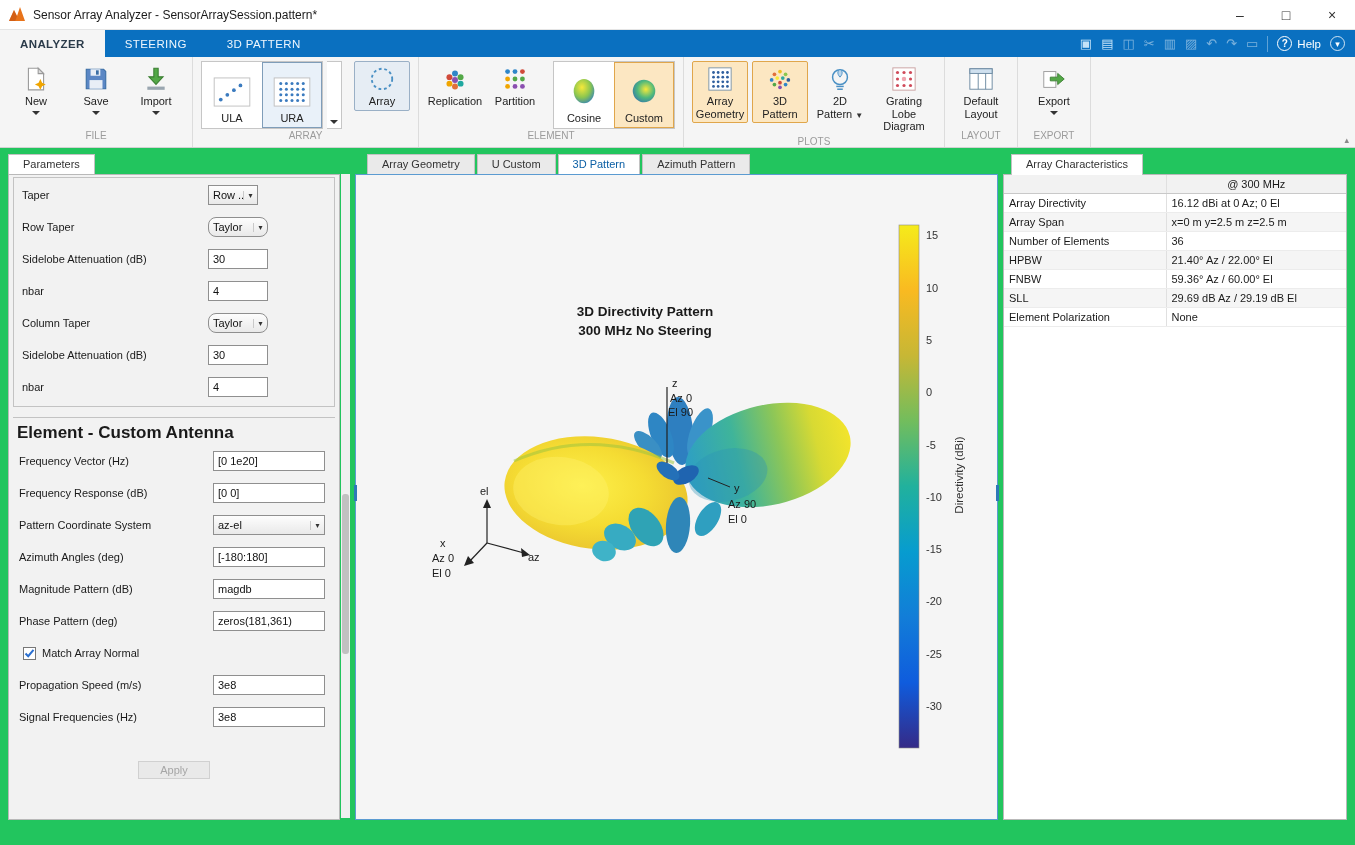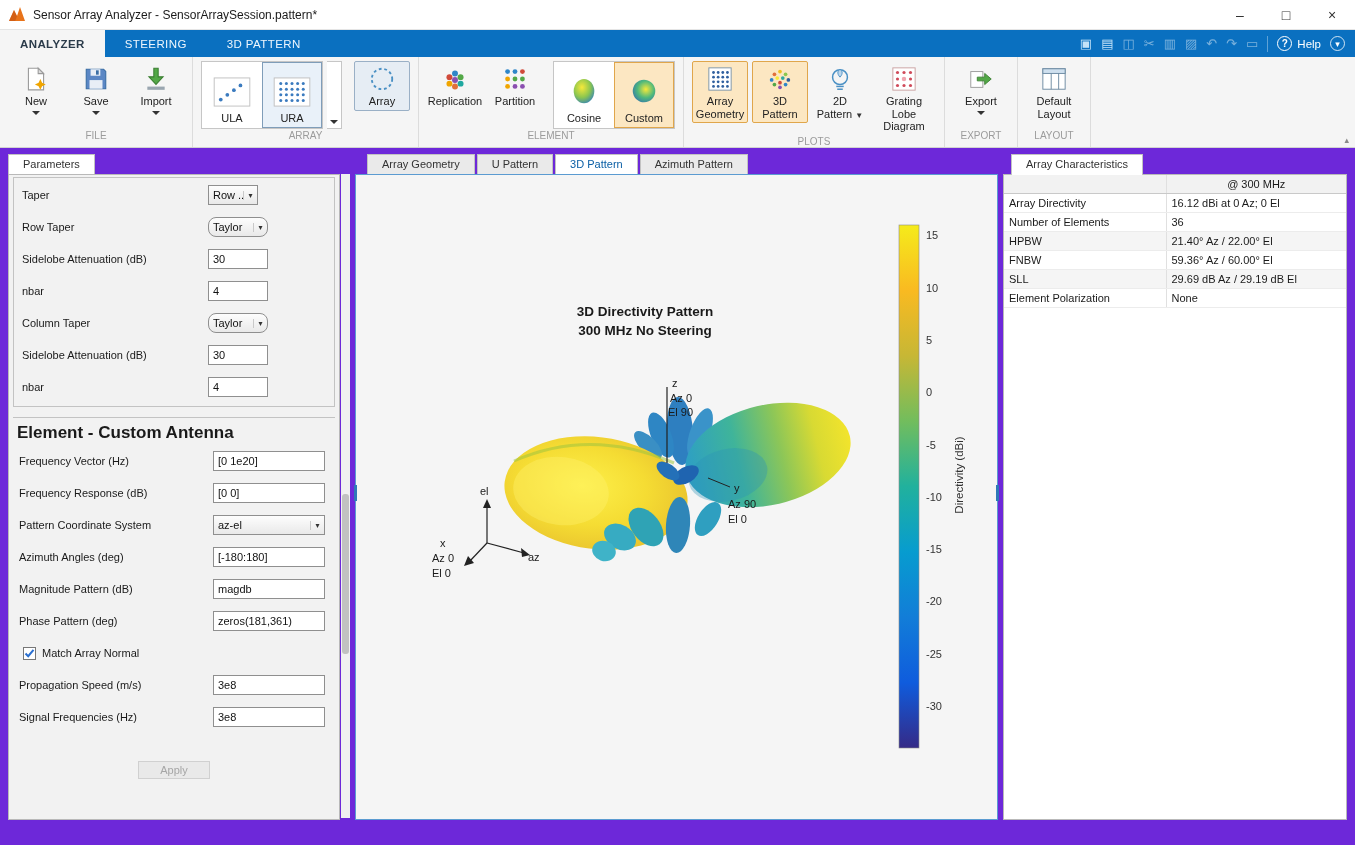--- a/index.html
+++ b/index.html
@@ -52,21 +52,21 @@
     border:1px solid transparent; }
   .gal-cell .bicon { width:40px; height:34px; display:flex; align-items:center;
     justify-content:center; margin-bottom:3px; }
   .gal-cell.sel-orange { background:#fce7c2; border-color:#e0a64b; }
   .gal-cell.sel-blue { background:#e9f1f9; border-color:#7f9db9; }
   .gal-expand { width:15px; height:68px; background:#fff; border:1px solid #c6c6c6;
     border-left:none; display:flex; align-items:flex-end; justify-content:center; padding-bottom:4px; }
   .strip-collapse { position:absolute; right:6px; bottom:2px; font-size:9px; color:#8a8a8a; }
 
   
-  .main { position:relative; height:697px; background:#6d28d9; }
+  .main { position:relative; height:697px; background:#22c55e; }
   .panel-tabs { height:22px; display:flex; align-items:flex-end; }
   .ptab { padding:3px 14px 4px 14px; font-size:11px; color:#333; background:#eaeaea;
     border:1px solid #c2c2c2; border-bottom:none; margin-right:2px; }
   .ptab.active { background:#ffffff; position:relative; top:1px; padding-bottom:5px; }
   .ptab.active.blue-text { color:#0b5fa5; }
 
   .left-panel { position:absolute; left:8px; top:4px; width:332px; height:668px; }
   .left-content { height:646px; background:#f2f2f2; border:1px solid #b9b9b9;
     position:relative; overflow:hidden; }
   .vscroll { position:absolute; left:341px; top:26px; width:9px; height:644px; background:#f0f0f0; }
@@ -398,46 +398,46 @@
       </div>
     </div>
     <div class="sec-label">PLOTS</div>
   </div>
 
   <div class="sec">
     <div class="sec-body">
       <div class="tool-btn">
         <span class="bicon">
           <svg viewBox="0 0 28 28" width="26" height="26">
-              <rect x="3" y="6" width="13" height="17" fill="#fff" stroke="#9a9a9a"></rect>
-              <path d="M12 14h8v-4l7 6-7 6v-4h-8z" fill="#53a847" stroke="#3c7f33" transform="translate(-2 -2)"></path>
-            </svg>
-        </span>
-        <span>Export</span>
-        <span class="mini-caret"></span>
-      </div>
-    </div>
-    <div class="sec-label">EXPORT</div>
-  </div>
-
-  <div class="sec">
-    <div class="sec-body">
-      <div class="tool-btn">
-        <span class="bicon">
-          <svg viewBox="0 0 28 28" width="26" height="26">
               <rect x="2" y="3" width="24" height="22" fill="#fff" stroke="#6a88a0"></rect>
               <rect x="2" y="3" width="24" height="5" fill="#cfe0ef" stroke="#6a88a0"></rect>
               <line x1="11" y1="8" x2="11" y2="25" stroke="#6a88a0"></line>
               <line x1="19" y1="8" x2="19" y2="25" stroke="#6a88a0"></line>
             </svg>
         </span>
         <span>Default Layout</span>
       </div>
     </div>
     <div class="sec-label">LAYOUT</div>
+  </div>
+
+  <div class="sec">
+    <div class="sec-body">
+      <div class="tool-btn">
+        <span class="bicon">
+          <svg viewBox="0 0 28 28" width="26" height="26">
+              <rect x="3" y="6" width="13" height="17" fill="#fff" stroke="#9a9a9a"></rect>
+              <path d="M12 14h8v-4l7 6-7 6v-4h-8z" fill="#53a847" stroke="#3c7f33" transform="translate(-2 -2)"></path>
+            </svg>
+        </span>
+        <span>Export</span>
+        <span class="mini-caret"></span>
+      </div>
+    </div>
+    <div class="sec-label">EXPORT</div>
   </div>
 
   <div class="sec" style="flex:1; border-right:none;"></div>
   <span class="strip-collapse">▴</span>
 </div>
 
 <div class="main">
 
   <div class="left-panel">
     <div class="panel-tabs">
@@ -569,21 +569,21 @@
     </div>
   </div>
 
   <div class="vscroll">
     <div class="thumb"></div>
   </div>
 
   <div class="center-panel">
     <div class="panel-tabs" style="padding-left:12px;">
       <span class="ptab">Array Geometry</span>
-      <span class="ptab">U Pattern</span>
+      <span class="ptab">U Custom</span>
       <span class="ptab active blue-text">3D Pattern</span>
       <span class="ptab">Azimuth Pattern</span>
     </div>
     <div class="center-content">
       <div class="splitter" style="left:-2px;"></div>
       <div class="splitter" style="right:-2px;"></div>
 
       <svg width="641" height="644" viewBox="0 0 641 644">
         <defs>
           <linearGradient id="cbar" x1="0" y1="0" x2="0" y2="1">
@@ -683,20 +683,24 @@
       <table class="char-table">
         <tbody>
             <tr class="hdr">
           <td class="lblcol"></td>
           <td>@ 300 MHz</td>
         </tr>
         <tr>
           <td class="lblcol">Array Directivity</td>
           <td>16.12 dBi at 0 Az; 0 El</td>
         </tr>
+        <tr class="alt">
+          <td class="lblcol">Array Span</td>
+          <td>x=0 m y=2.5 m z=2.5 m</td>
+        </tr>
         <tr>
           <td class="lblcol">Number of Elements</td>
           <td>36</td>
         </tr>
         <tr class="alt">
           <td class="lblcol">HPBW</td>
           <td>21.40° Az / 22.00° El</td>
         </tr>
         <tr>
           <td class="lblcol">FNBW</td>

